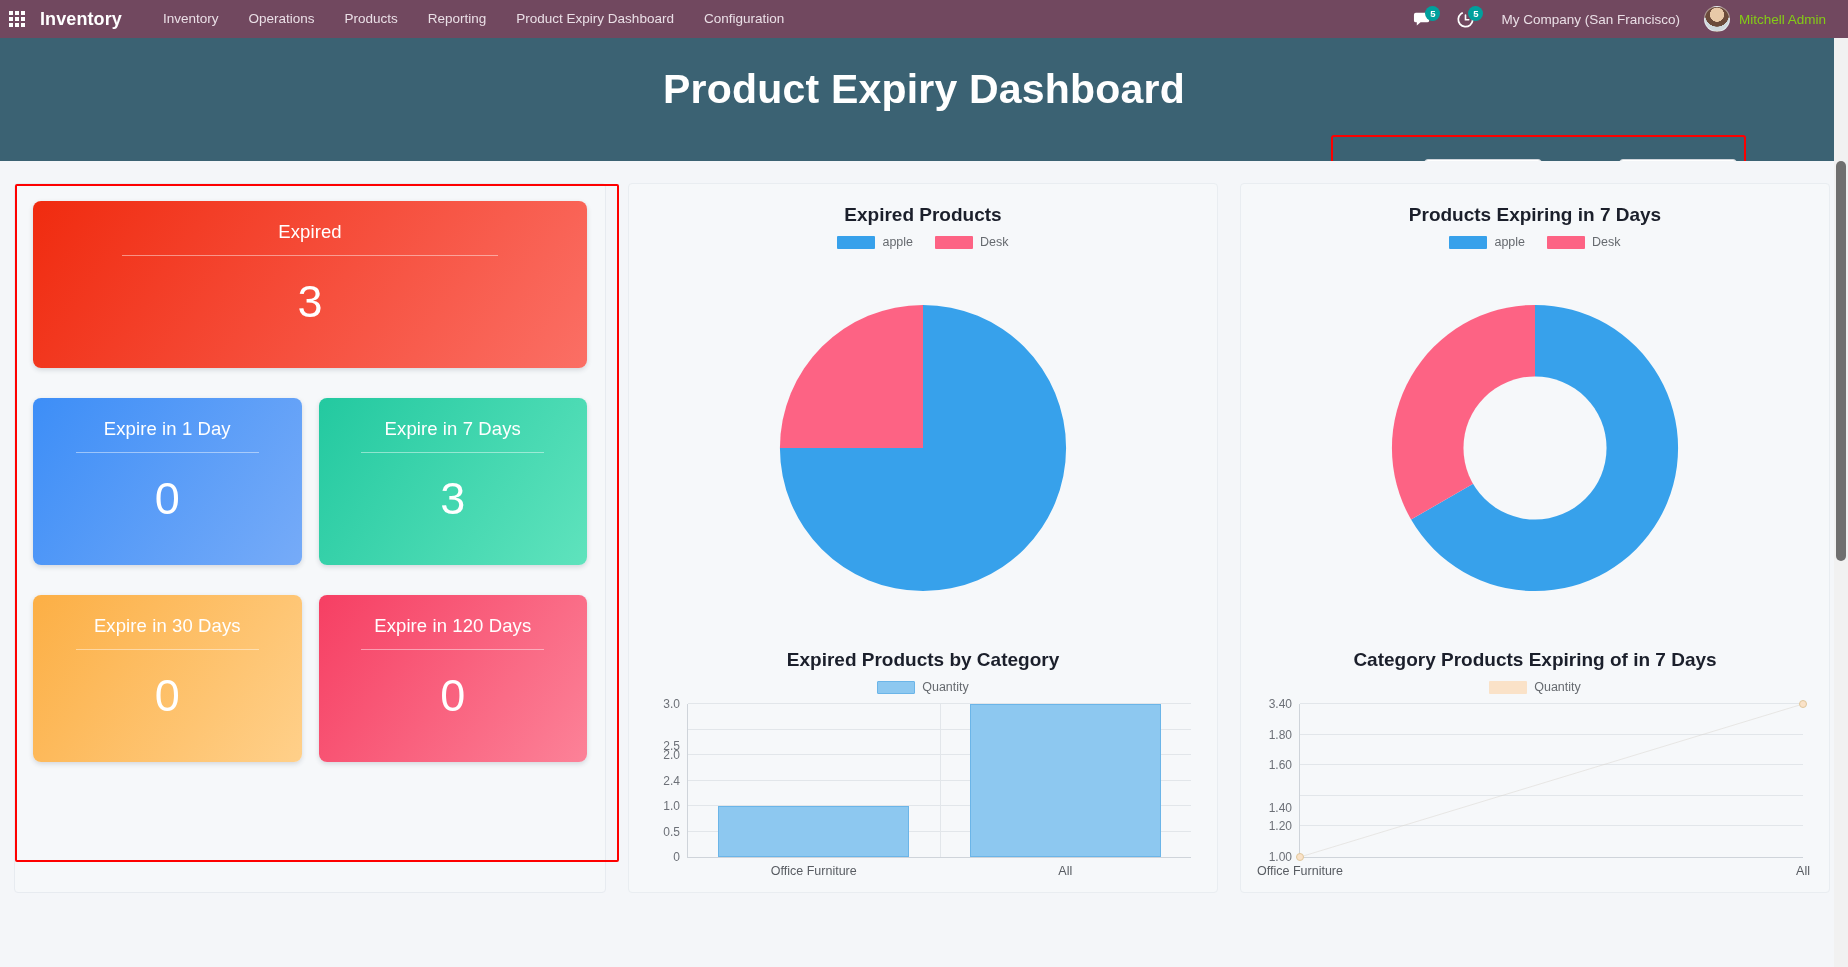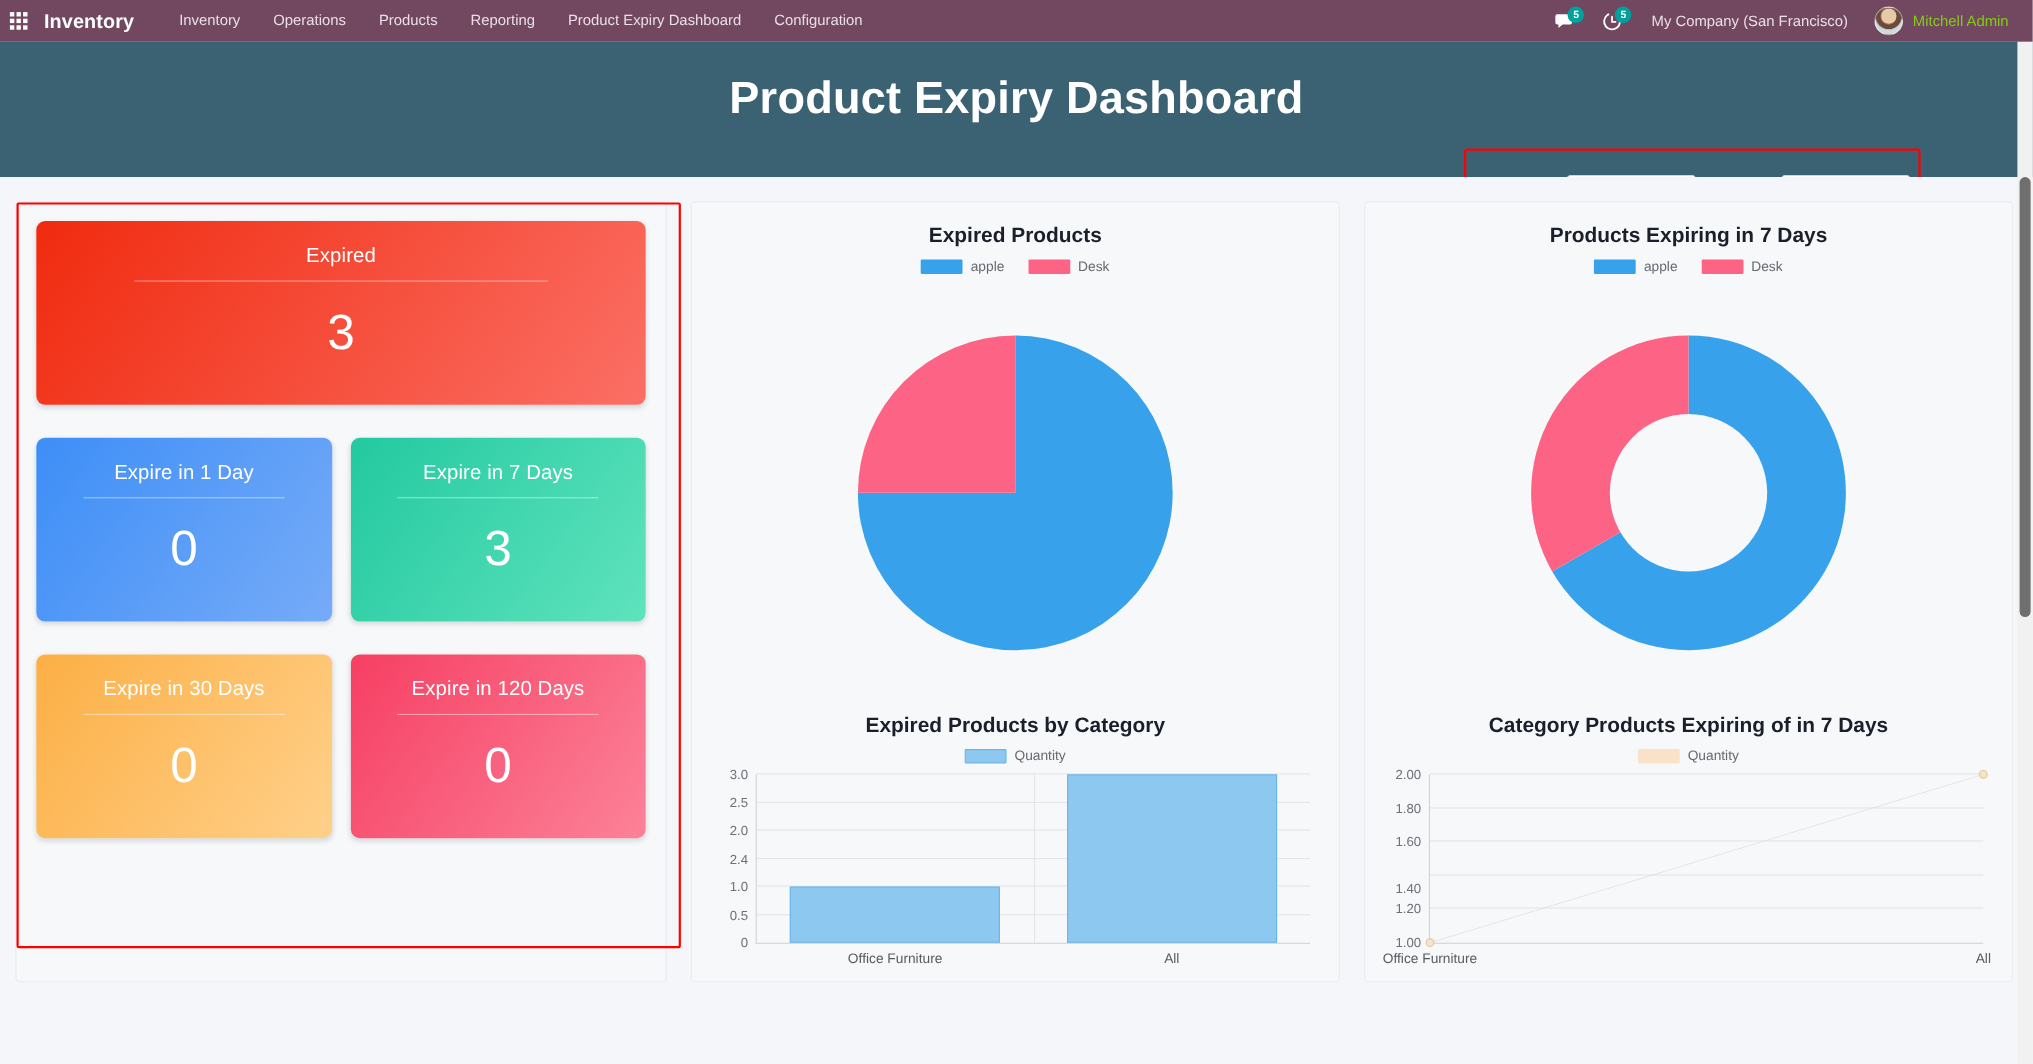--- a/index.html
+++ b/index.html
@@ -421,21 +421,21 @@
             <div class="gridline" style="bottom: 33.3333%;">
               <span class="ytick" style="top: 0px;">1.0</span>
             </div>
             <div class="gridline" style="bottom: 50%;">
               <span class="ytick" style="top: 0px;">2.4</span>
             </div>
             <div class="gridline" style="bottom: 66.6667%;">
               <span class="ytick" style="top: 0px;">2.0</span>
             </div>
             <div class="gridline" style="bottom: 83.3333%;">
-              <span class="ytick" style="top: 0px; margin-left: 44px;">2.5</span>
+              <span class="ytick" style="top: 16px; margin-left: 44px;">2.5</span>
             </div>
             <div class="gridline" style="bottom: 100%;">
               <span class="ytick" style="top: 0px;">3.0</span>
             </div>
             <div class="bar" style="left: 6%; width: 38%; height: 33.3333%; background: rgb(141, 200, 240);"></div>
             <span class="xtick" style="left: 25%;">Office Furniture</span>
             <div class="bar" style="left: 56%; width: 38%; height: 100%; background: rgb(141, 200, 240);"></div>
             <span class="xtick" style="left: 75%;">All</span>
             <div class="xsep" style="left: 50%;"></div>
           </div>
@@ -484,21 +484,21 @@
             <div class="gridline" style="bottom: 40%;">
               <span class="ytick" style="top: 0px; margin-top: 12px;">1.40</span>
             </div>
             <div class="gridline" style="bottom: 60%;">
               <span class="ytick" style="top: 0px;">1.60</span>
             </div>
             <div class="gridline" style="bottom: 80%;">
               <span class="ytick" style="top: 0px;">1.80</span>
             </div>
             <div class="gridline" style="bottom: 100%;">
-              <span class="ytick" style="top: 0px;">2.00</span>
+              <span class="ytick" style="top: 0px;">3.40</span>
             </div>
             <svg class="line-svg" preserveAspectRatio="none" viewBox="0 0 100 100">
               <polyline points="0,100 100,0" fill="none" stroke="#d8d5cf" stroke-width="0.5" vector-effect="non-scaling-stroke"></polyline>
             </svg>
             <div style="position: absolute; width: 8px; height: 8px; border-radius: 50%; background: rgb(250, 226, 200); border: 1px solid rgb(224, 199, 156); transform: translate(-50%, -50%); left: 0%; top: 100%;"></div>
             <span class="xtick" style="left: 0%;">Office Furniture</span>
             <div style="position: absolute; width: 8px; height: 8px; border-radius: 50%; background: rgb(250, 226, 200); border: 1px solid rgb(224, 199, 156); transform: translate(-50%, -50%); left: 100%; top: 0%;"></div>
             <span class="xtick" style="left: 100%;">All</span>
           </div>
       </div>

